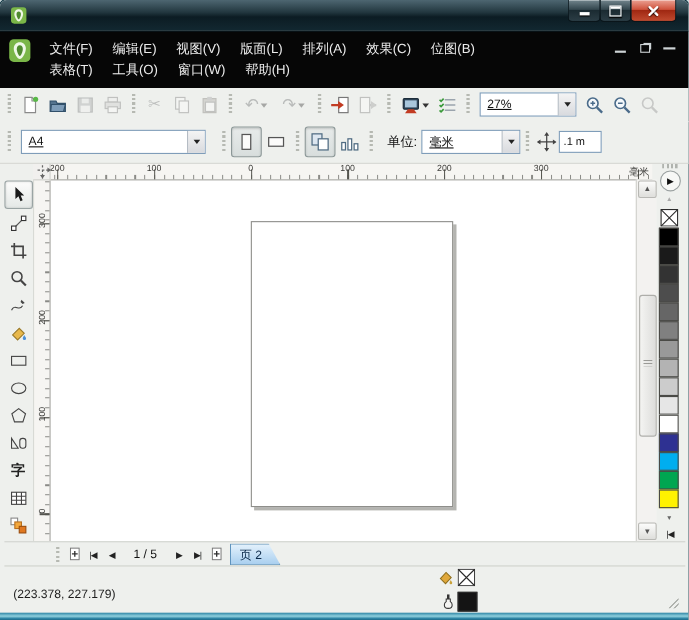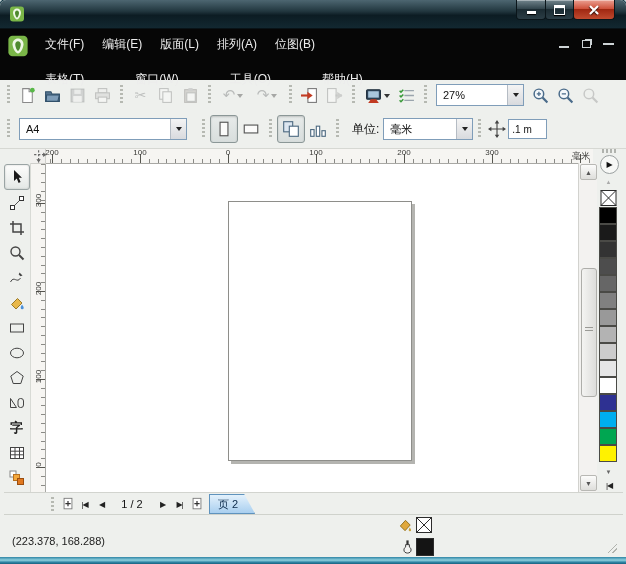--- a/index.html
+++ b/index.html
@@ -24,39 +24,39 @@
   .b-close{left:573px;width:40px;background:linear-gradient(180deg,#eba092,#cf523c 45%,#a02812 50%,#c04a2f);}
   .gl-min{width:9px;height:3px;background:#fff;box-shadow:0 1px 1px #000;margin-top:6px;}
   .gl-max{width:9px;height:8px;border:1px solid #fff;box-shadow:0 1px 1px #000;position:relative;}
   .gl-max:before{content:"";position:absolute;left:0;right:0;top:0;height:2px;background:#fff;}
   .xbar{position:absolute;width:12px;height:2px;background:#fff;border-radius:1px;box-shadow:0 1px 1px rgba(0,0,0,.6);}
   .x1{transform:rotate(45deg);} .x2{transform:rotate(-45deg);}
   
   .menubar{position:absolute;left:0;top:28px;width:626px;height:52px;background:#060606;z-index:29;}
   .mlogo{position:absolute;left:7px;top:7px;width:22px;height:38px;}
   .mrow{position:absolute;left:36px;display:flex;}
-  .mrow1{top:4px;} .mrow2{top:39px;gap:33px;}
+  .mrow1{top:4px;} .mrow2{top:23px;}
   .mitem{color:#ececec;font-size:12px;padding:4px 9px;white-space:nowrap;}
   .mctl{position:absolute;right:12px;top:10px;display:flex;gap:13px;align-items:center;}
   .mc{width:10px;height:9px;position:relative;}
   .mc-min{border-bottom:2px solid #cdd3d5;height:8px;}
   .mc-res{border:1px solid #cdd3d5;width:7px;height:6px;margin-top:2px;box-shadow:2px -2px 0 -1px #cdd3d5;}
   .mc-x .xb{position:absolute;top:4px;left:-1px;width:11px;height:2px;background:#cdd3d5;}
   
   .bar{position:absolute;left:0;width:626px;background:#eef0ed;display:flex;align-items:center;z-index:20;}
   .stdbar{top:80px;height:30px;border-bottom:1px solid #dfe1dc;padding-left:2px;}
   .propbar{top:110px;height:38px;border-bottom:1px solid #d6d8d3;padding-left:2px;}
   .tgrip{width:3px;height:20px;margin:0 5px;background:repeating-linear-gradient(180deg,#b6b9b2 0 2px,transparent 2px 4px);}
   .tb{width:25px;height:24px;border-radius:2px;display:flex;align-items:center;justify-content:center;flex:none;}
   .tb svg{width:17px;height:17px;} .tb .g{font-size:15px;line-height:1;}
   .dis{opacity:.38;filter:grayscale(.9);}
   .dd{width:0;height:0;border:3px solid transparent;border-top:4px solid #333;margin-left:2px;margin-top:4px;}
   .hasdd{width:34px;}
   .combo{height:20px;background:#fff;border:1px solid #7f9db9;display:flex;align-items:center;font-size:11px;}
-  .combo .cv{flex:1;padding-left:6px;color:#111;}
+  .combo .cv{flex:1;padding-left:6px;color:#111;text-decoration:underline;}
   .combo .ca{width:15px;height:100%;background:linear-gradient(180deg,#f4f4f4,#d8dade);border-left:1px solid #b5bcc4;
              display:flex;align-items:center;justify-content:center;}
   .combo .ca:after{content:"";border:3px solid transparent;border-top:4px solid #222;margin-top:3px;}
   .zcombo{width:86px;margin:0 4px;}
   .a4combo{width:166px;margin-left:4px;}
   .ucombo{width:88px;margin-left:4px;}
   .pp-col{display:flex;flex-direction:column;justify-content:center;margin-left:10px;gap:2px;}
   .pp-row{display:flex;align-items:center;height:16px;}
   .pp-row svg{width:13px;height:13px;margin-right:3px;}
   .pfield{width:62px;height:14px;background:#fff;border:1px solid #7f9db9;font-size:10px;padding-left:4px;display:flex;align-items:center;color:#111;}
@@ -167,28 +167,30 @@
 
   <div class="menubar">
     <span class="mlogo"><svg viewBox="0 0 16 16" xmlns="http://www.w3.org/2000/svg">
           <rect x="1" y="0.5" width="14" height="15" rx="3" fill="#7ab648"></rect>
           <path d="M8 2.5c2.3 0 4 1.8 4 4.2S9.8 13.5 8 13.5 4 9.1 4 6.7 5.7 2.5 8 2.5z" fill="#eef7e6"></path>
           <path d="M8 4.5c1.2 0 2 1 2 2.4S8.9 11.5 8 11.5 6 8.3 6 6.9s.8-2.4 2-2.4z" fill="#4e8a2e"></path>
         </svg></span>
     <div class="mrow mrow1">
         <div class="mitem">文件(F)</div>
         <div class="mitem">编辑(E)</div>
+        <div class="mitem">视图(V)</div>
         <div class="mitem">版面(L)</div>
         <div class="mitem">排列(A)</div>
+        <div class="mitem">效果(C)</div>
         <div class="mitem">位图(B)</div>
       </div>
     <div class="mrow mrow2">
         <div class="mitem">表格(T)</div>
+        <div class="mitem">工具(O)</div>
         <div class="mitem">窗口(W)</div>
-        <div class="mitem">工具(O)</div>
         <div class="mitem">帮助(H)</div>
       </div>
     <div class="mctl">
       <span class="mc mc-min"></span>
       <span class="mc mc-res"></span>
       <span class="mc mc-x">
           <span class="xb"></span>
         </span>
     </div>
   </div>
@@ -538,21 +540,21 @@
     <div class="nav-left">
       <div class="tgrip" style="height:14px;"></div>
       <div class="nbtn">
           <svg viewBox="0 0 16 16" xmlns="http://www.w3.org/2000/svg">
             <rect x="3.5" y="1.5" width="9" height="12" fill="#fff" stroke="#777"></rect>
             <path d="M8 4.5v6M5 7.5h6" stroke="#333" stroke-width="1.4"></path>
           </svg>
         </div>
       <div class="nbtn">|◀</div>
       <div class="nbtn">◀</div>
-      <div class="ncounter">1 / 2</div>
+      <div class="ncounter">1 / 5</div>
       <div class="nbtn">▶</div>
       <div class="nbtn">▶|</div>
       <div class="nbtn">
           <svg viewBox="0 0 16 16" xmlns="http://www.w3.org/2000/svg">
             <rect x="3.5" y="1.5" width="9" height="12" fill="#fff" stroke="#777"></rect>
             <path d="M8 4.5v6M5 7.5h6" stroke="#333" stroke-width="1.4"></path>
           </svg>
         </div>
       <div class="ptab">页 2</div>
     </div>
@@ -565,21 +567,21 @@
     <div class="hs-btn">▶</div>
   </div>
   <div class="navmag">
       <svg viewBox="0 0 16 16" xmlns="http://www.w3.org/2000/svg">
         <circle cx="6.5" cy="6.5" r="4.5" fill="#eef4f8" stroke="#4a6b8a" stroke-width="1.4"></circle>
         <path d="M10 10l4.5 4.5" stroke="#4a6b8a" stroke-width="2"></path>
       </svg>
     </div>
 
   <div class="statusbar">
-    <span class="coords">(223.378, 168.288)</span>
+    <span class="coords">(223.378, 227.179)</span>
     <span class="ind-icon fill-ic"><svg viewBox="0 0 16 16" xmlns="http://www.w3.org/2000/svg">
           <path d="M2.5 8.5l5.5-6 5 5-5.5 6z" fill="#e0a83c" stroke="#8f6f1e"></path>
           <path d="M12.5 10c.8 1.5 1.5 1.8 1.5 2.8a1.3 1.3 0 1 1-2.6 0c0-1 .5-1.3 1.1-2.8z" fill="#caa23a"></path>
         </svg></span>
     <span class="ind-sw fill-sw" style="border:none;">
         <svg viewBox="0 0 16 16" xmlns="http://www.w3.org/2000/svg">
           <rect x="0.5" y="0.5" width="15" height="15" fill="#fff" stroke="#2c2c2c"></rect>
           <path d="M0.5 0.5l15 15M15.5 0.5l-15 15" stroke="#2c2c2c"></path>
         </svg>
       </span>

